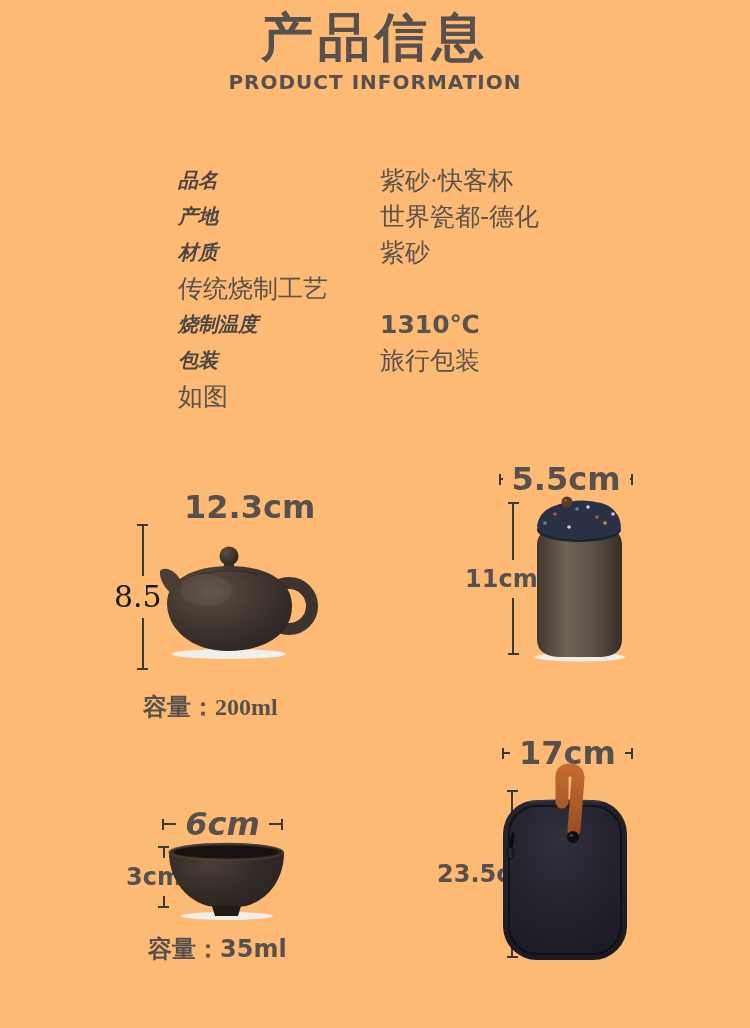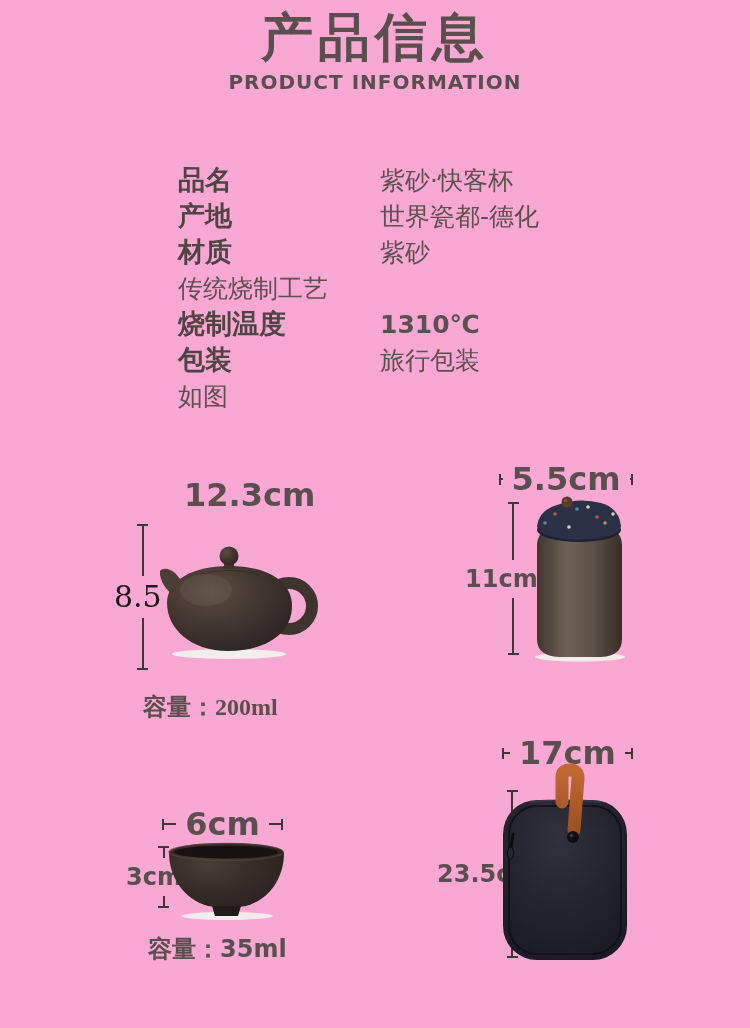--- a/index.html
+++ b/index.html
@@ -6,21 +6,21 @@
     --ink:#57504c;
     --label-ink:#4c4642;
     --value-ink:#5a524c;
     --line:#3b3835;
   }
   *{margin:0;padding:0;box-sizing:border-box;}
   html,body{background:#fff;}
   .page{
     position:relative;
     width:750px;height:1028px;
-    background:#f9a8d4;
+    background:#fdba74;
     overflow:hidden;
     font-family:"DejaVu Sans","Liberation Sans",sans-serif;
   }
   .title{
     margin-top:8px;
     text-align:center;
     font-size:52px;
     font-weight:bold;
     letter-spacing:5px;
     color:var(--ink);
@@ -39,23 +39,24 @@
     left:178px;top:162px;
     width:420px;
   }
   .spec-row{
     display:flex;
     align-items:center;
     height:36px;
   }
   .spec-label{
     width:202px;
-    font-size:27px;
+    font-size:20px;
     font-weight:bold;
     color:var(--label-ink);
+    font-style:italic;
   }
   .spec-value{
     font-size:25px;
     color:var(--value-ink);
   }
   .spec-value.strong{font-weight:bold;}
   
   .dim-h{
     position:absolute;
     display:flex;
@@ -132,21 +133,21 @@
     </div>
     <div class="spec-row">
       <div class="spec-label">包装</div>
       <div class="spec-value">旅行包装</div>
     </div>
     <div class="spec-row">
       <div class="spec-value">如图</div>
     </div>
   </div>
 
-  <div class="dim-h" style="left:149px;top:482px;width:142px;gap:13px;">
+  <div class="dim-h" style="left:149px;top:494px;width:142px;gap:13px;">
     <div class="tick"></div>
     <div class="seg"></div>
     <div class="lbl">12.3cm</div>
     <div class="seg"></div>
     <div class="tick"></div>
   </div>
 
   <div class="dim-v" style="left:119px;top:524px;height:146px;">
     <div class="tick"></div>
     <div class="seg"></div>
@@ -213,21 +214,21 @@
     <circle cx="80" cy="33" r="1.8" fill="#c78a4a"></circle>
     <circle cx="44" cy="37" r="1.8" fill="#cdd2d8"></circle>
     <circle cx="20" cy="33" r="1.8" fill="#4e8f96"></circle>
     <circle cx="52" cy="19" r="1.8" fill="#4e8f96"></circle>
     <circle cx="72" cy="27" r="1.8" fill="#c25048"></circle>
     <circle cx="88" cy="24" r="1.8" fill="#cdd2d8"></circle>
     <circle cx="42" cy="12" r="5.5" fill="#5b3a28"></circle>
     <circle cx="40.5" cy="10.5" r="1.5" fill="#8a5c3e"></circle>
   </svg>
 
-  <div class="dim-h" style="left:162px;top:811px;width:121px;">
+  <div class="dim-h" style="left:162px;top:811px;width:121px;font-style:italic;">
     <div class="tick"></div>
     <div class="seg"></div>
     <div class="lbl">6cm</div>
     <div class="seg"></div>
     <div class="tick"></div>
   </div>
 
   <div class="dim-v" style="left:136px;top:846px;height:62px;text-align:center;">
     <div class="tick"></div>
     <div class="seg"></div>

